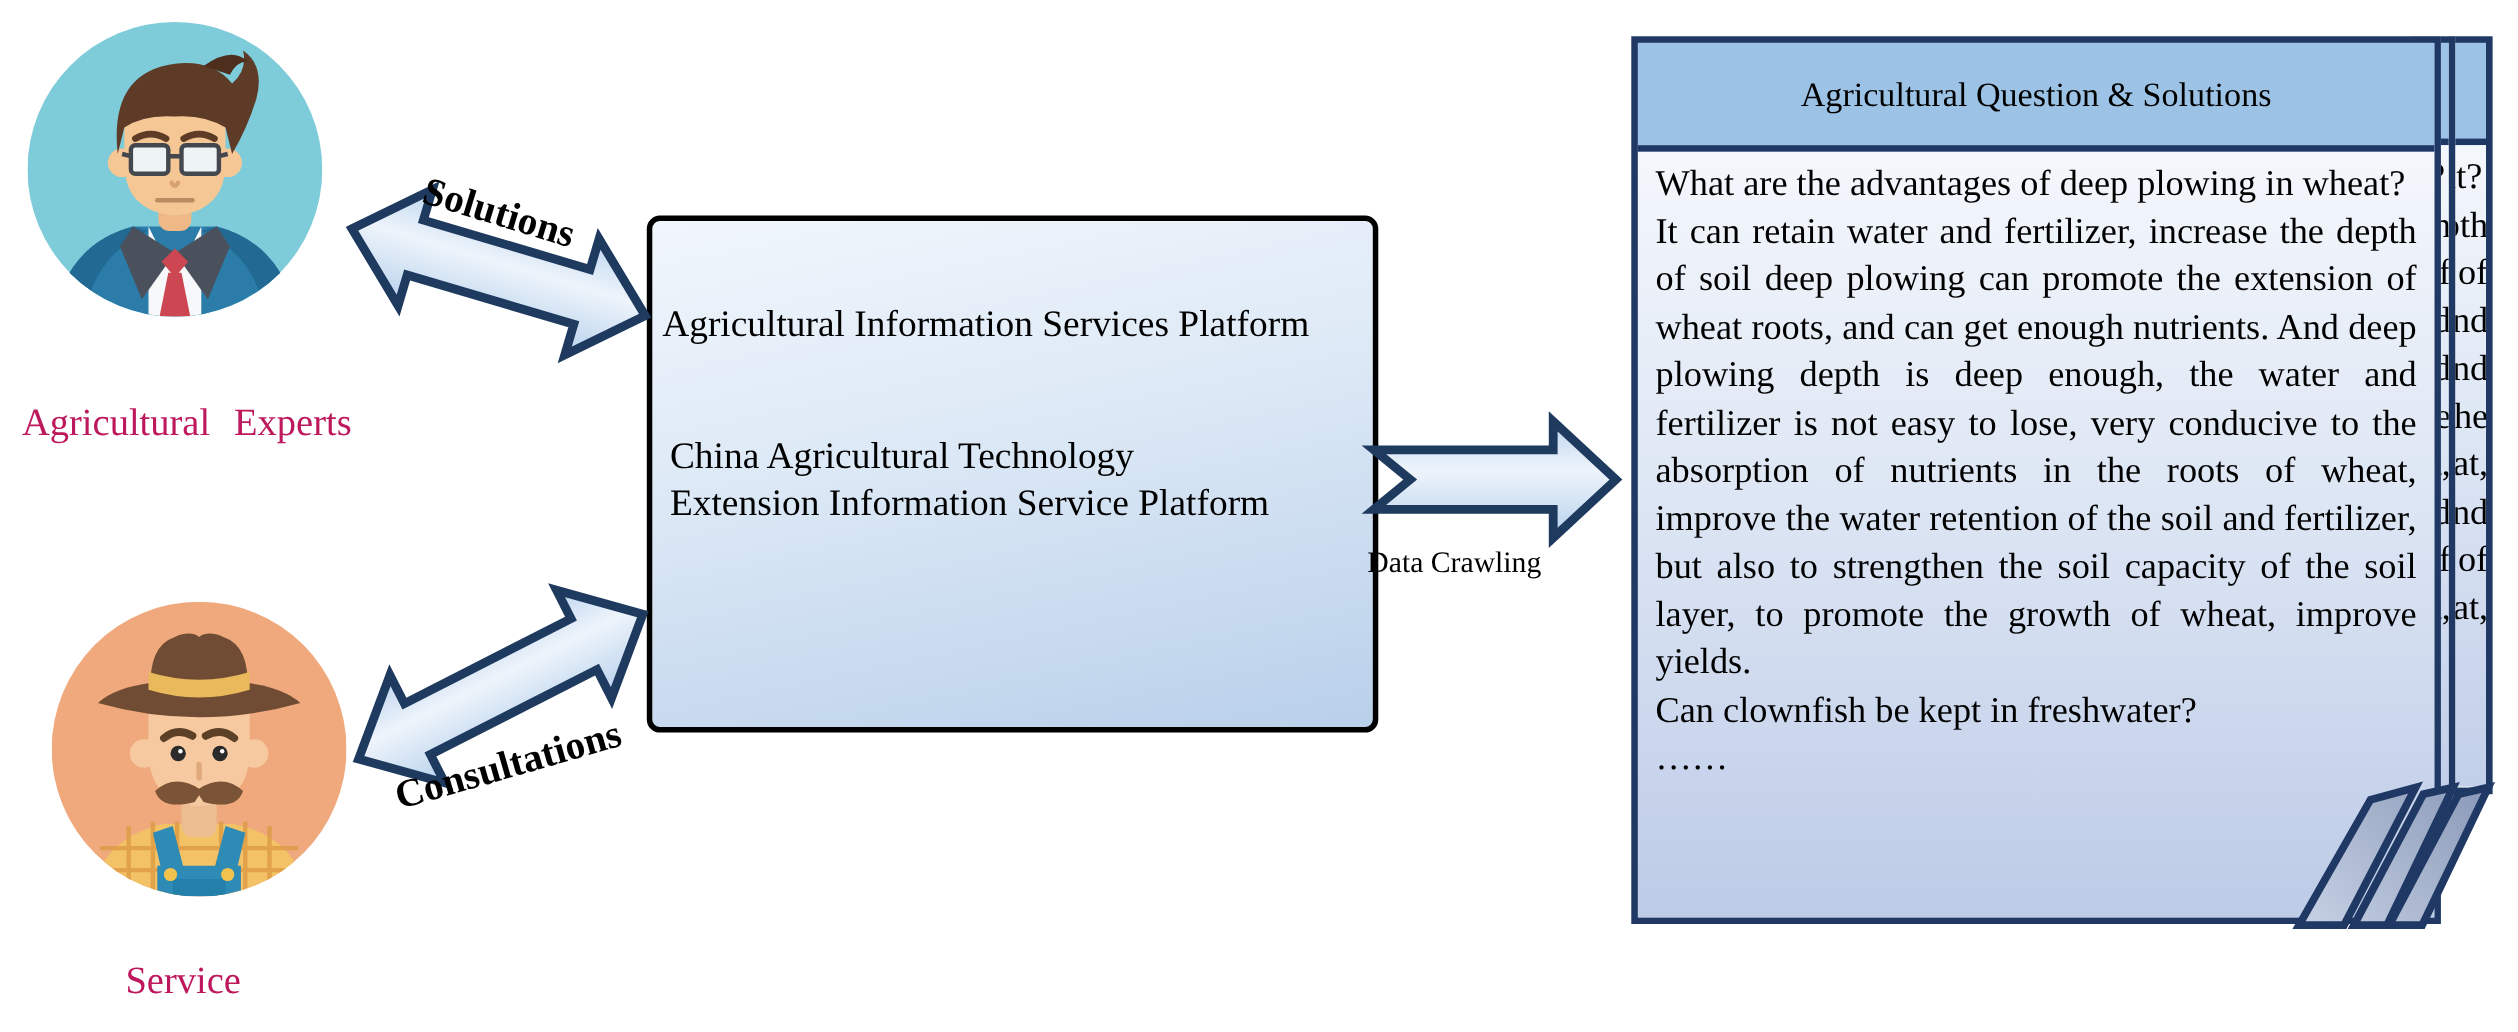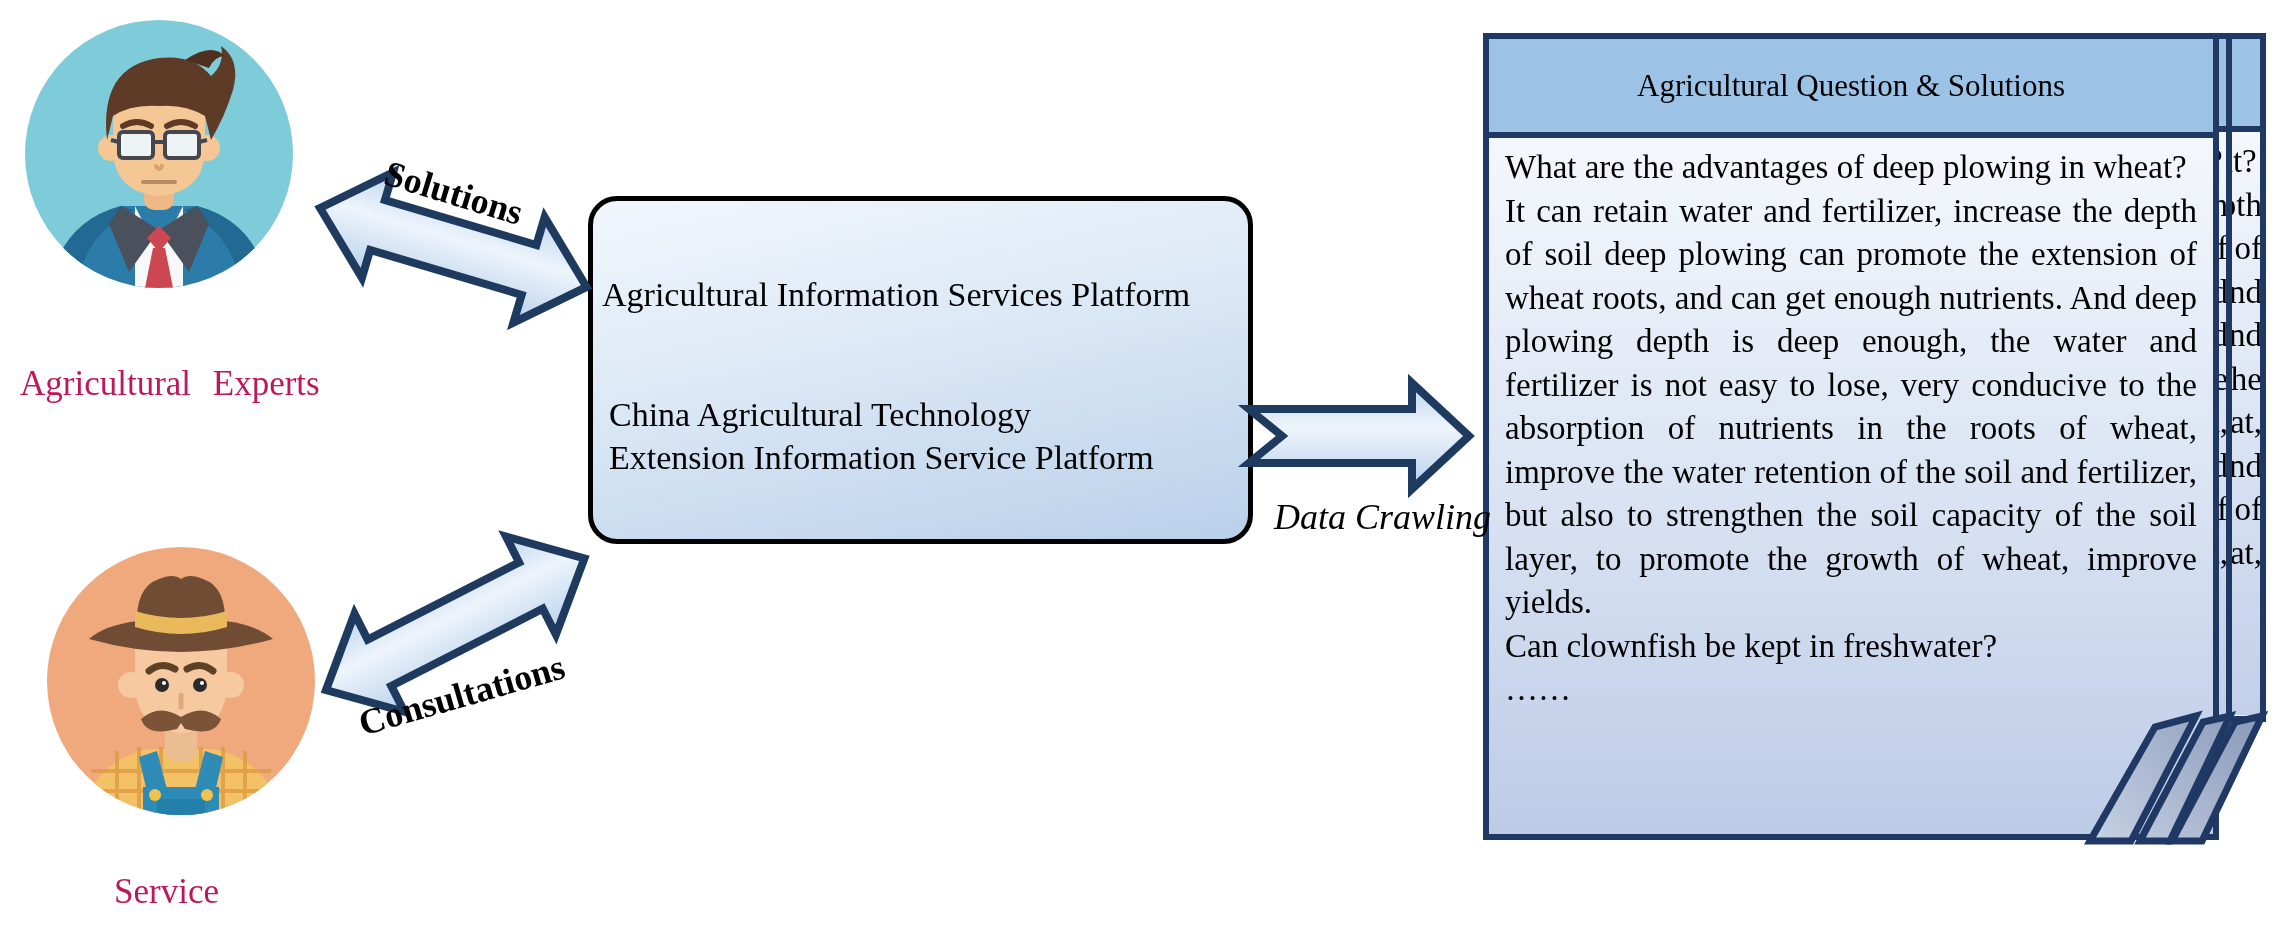--- a/index.html
+++ b/index.html
@@ -15,22 +15,22 @@
   .wide-gap{word-spacing:13px;}
 
   
   .arrow-label{
     position:absolute;font-size:36px;font-weight:bold;color:#000;
     transform-origin:left top;white-space:nowrap;
   }
 
   
   #platform-box{
-    position:absolute;left:588px;top:196px;width:665px;height:348px;
-    box-sizing:border-box;border:5px solid #000;border-radius:29px;
+    position:absolute;left:588px;top:196px;width:665px;height:470px;
+    box-sizing:border-box;border:5px solid #000;border-radius:12px;
     background:linear-gradient(168deg,#f1f6fc 0%,#dde9f6 42%,#b9d0ea 100%);
   }
   #platform-box-title{
     position:absolute;left:9px;top:75px;width:652px;font-size:34px;white-space:nowrap;overflow:hidden;
   }
   #platform-systems{position:absolute;left:16px;top:192px;font-size:34px;line-height:43px;white-space:nowrap;}
 
   
   .qa-page{
     position:absolute;box-sizing:border-box;border:6px solid #1f3864;background:#f3f6fb;
@@ -238,15 +238,15 @@
 
     <g stroke="#1f3864" stroke-width="7" stroke-linejoin="miter" fill="url(#foldGrad)">
       <path d="M2090 841 L2155 727 L2196 716 L2131 841 Z"></path>
       <path d="M2140 841 L2203 722 L2230 716 L2170 841 Z"></path>
       <path d="M2172 841 L2235 722 L2262 716 L2202 841 Z"></path>
     </g>
   </svg>
 
   <div class="arrow-label" style="left:392px;top:152px;transform:rotate(17deg);">Solutions</div>
   <div class="arrow-label" style="left:354px;top:704px;transform:rotate(-16deg);">Consultations</div>
-  <div class="abs" style="left:1274px;top:496px;font-size:36px;white-space:nowrap;font-style:italic;">Data Crawling</div>
+  <div class="abs" style="left:1243px;top:496px;font-size:27px;white-space:nowrap;">Data Crawling</div>
 
 </div>
 
 </body></html>

